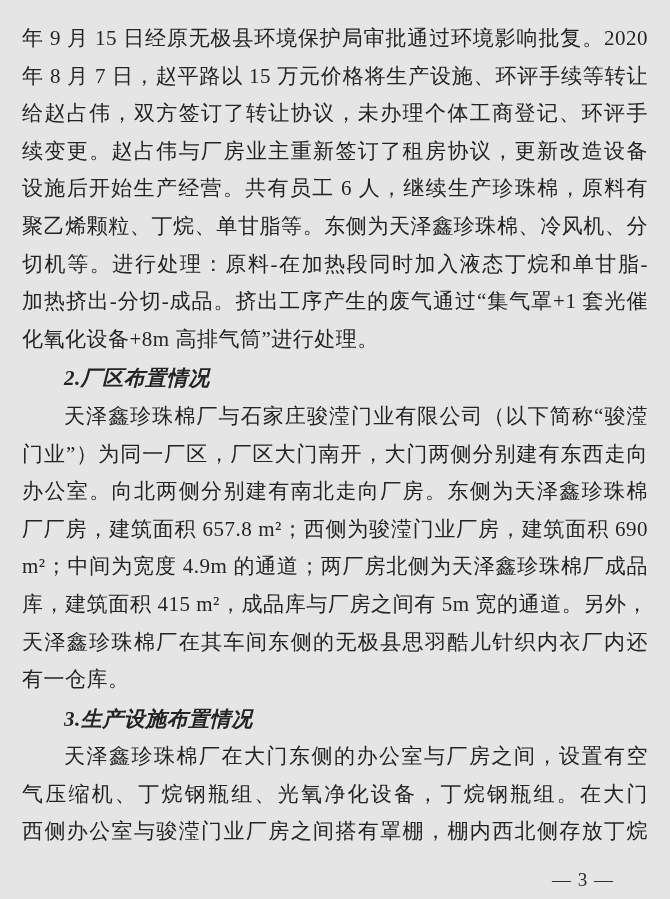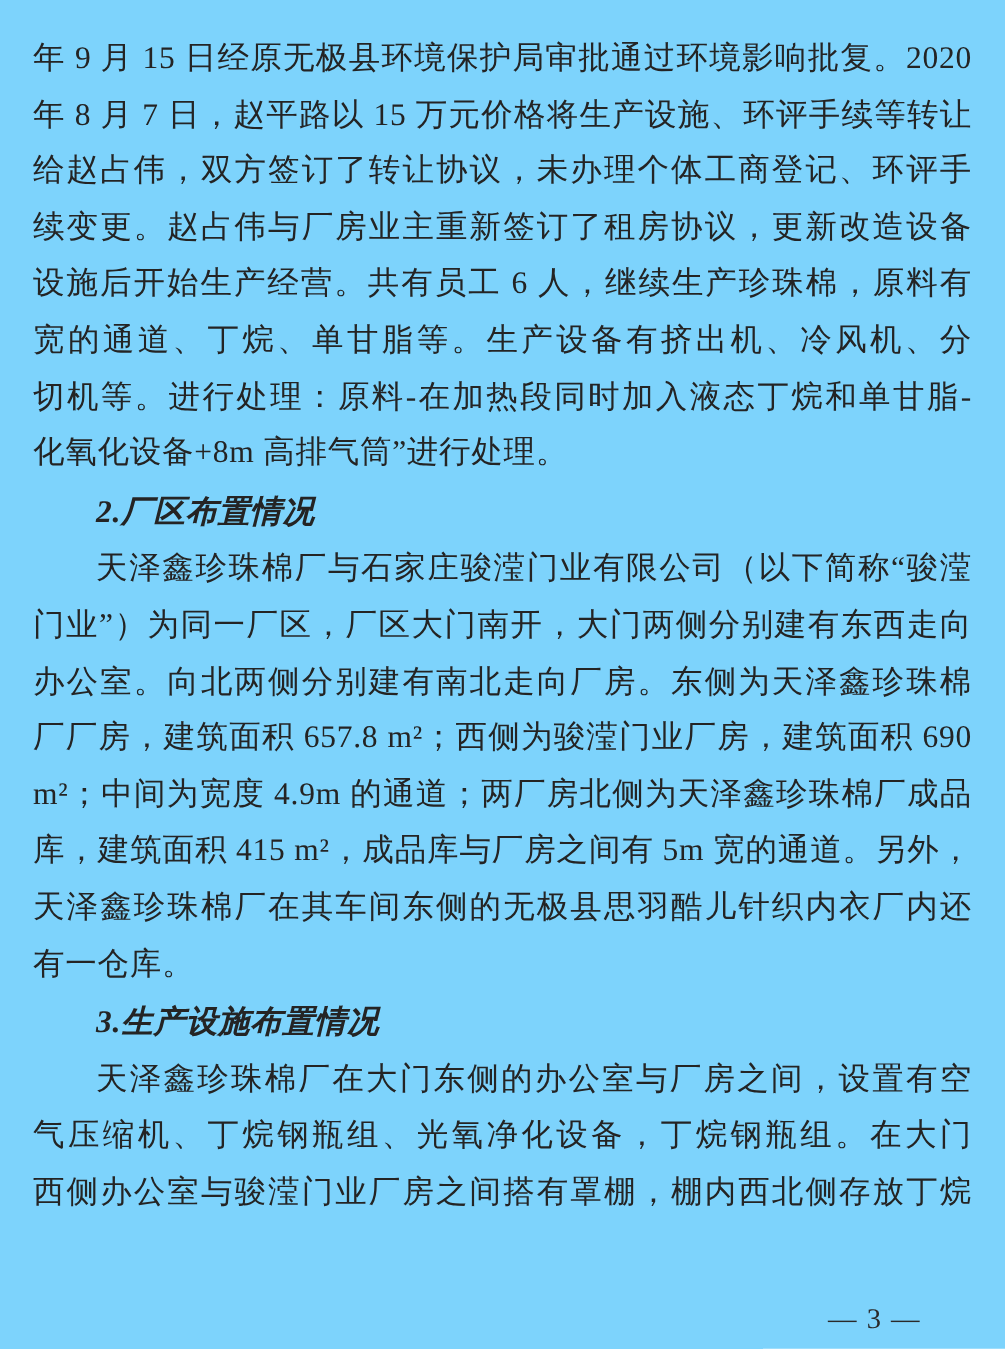--- a/index.html
+++ b/index.html
@@ -12,21 +12,21 @@
     background: #ffffff;
     position: relative;
     overflow: hidden;
     font-family: "Liberation Serif", "DejaVu Serif", serif;
   }
   .page {
     position: absolute;
     left: 0; top: 0;
     width: 670px;
     height: 899px;
-    background: #7dd3fc;
+    background: #e5e5e5;
     color: #242424;
   }
   .content {
     position: absolute;
     left: 22px;
     right: 22px;
     top: 20px;
   }
   .line {
     font-size: 21px;
@@ -66,22 +66,23 @@
 </head>
 <body>
 
 <div class="page">
   <div class="content" id="content">
       <div class="line fill">年 9 月 15 日经原无极县环境保护局审批通过环境影响批复。2020</div>
       <div class="line fill">年 8 月 7 日，赵平路以 15 万元价格将生产设施、环评手续等转让</div>
       <div class="line fill">给赵占伟，双方签订了转让协议，未办理个体工商登记、环评手</div>
       <div class="line fill">续变更。赵占伟与厂房业主重新签订了租房协议，更新改造设备</div>
       <div class="line fill">设施后开始生产经营。共有员工 6 人，继续生产珍珠棉，原料有</div>
-      <div class="line fill">宽的通道、丁烷、单甘脂等。生产设备有挤出机、冷风机、分</div>
+      <div class="line fill">聚乙烯颗粒、丁烷、单甘脂等。东侧为天泽鑫珍珠棉、冷风机、分</div>
       <div class="line fill">切机等。进行处理：原料-在加热段同时加入液态丁烷和单甘脂-</div>
+      <div class="line fill">加热挤出-分切-成品。挤出工序产生的废气通过“集气罩+1 套光催</div>
       <div class="line end">化氧化设备+8m 高排气筒”进行处理。</div>
       <div class="line heading">2.厂区布置情况</div>
       <div class="line fill-indent">天泽鑫珍珠棉厂与石家庄骏滢门业有限公司（以下简称“骏滢</div>
       <div class="line fill">门业”）为同一厂区，厂区大门南开，大门两侧分别建有东西走向</div>
       <div class="line fill">办公室。向北两侧分别建有南北走向厂房。东侧为天泽鑫珍珠棉</div>
       <div class="line fill">厂厂房，建筑面积 657.8 m²；西侧为骏滢门业厂房，建筑面积 690</div>
       <div class="line fill">m²；中间为宽度 4.9m 的通道；两厂房北侧为天泽鑫珍珠棉厂成品</div>
       <div class="line fill">库，建筑面积 415 m²，成品库与厂房之间有 5m 宽的通道。另外，</div>
       <div class="line fill">天泽鑫珍珠棉厂在其车间东侧的无极县思羽酷儿针织内衣厂内还</div>
       <div class="line end">有一仓库。</div>

